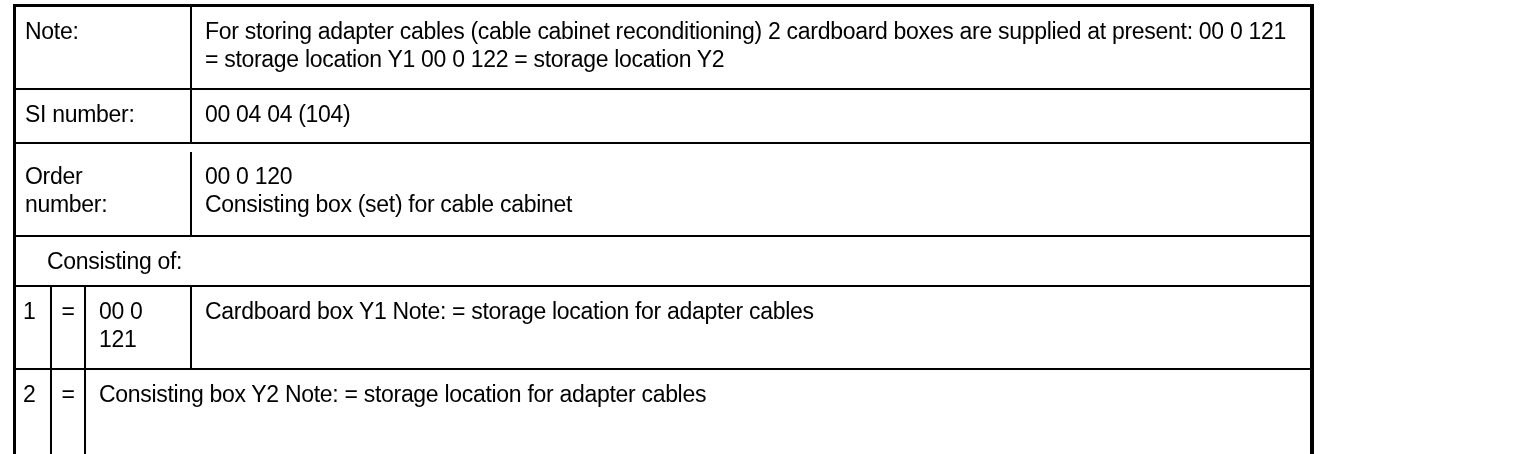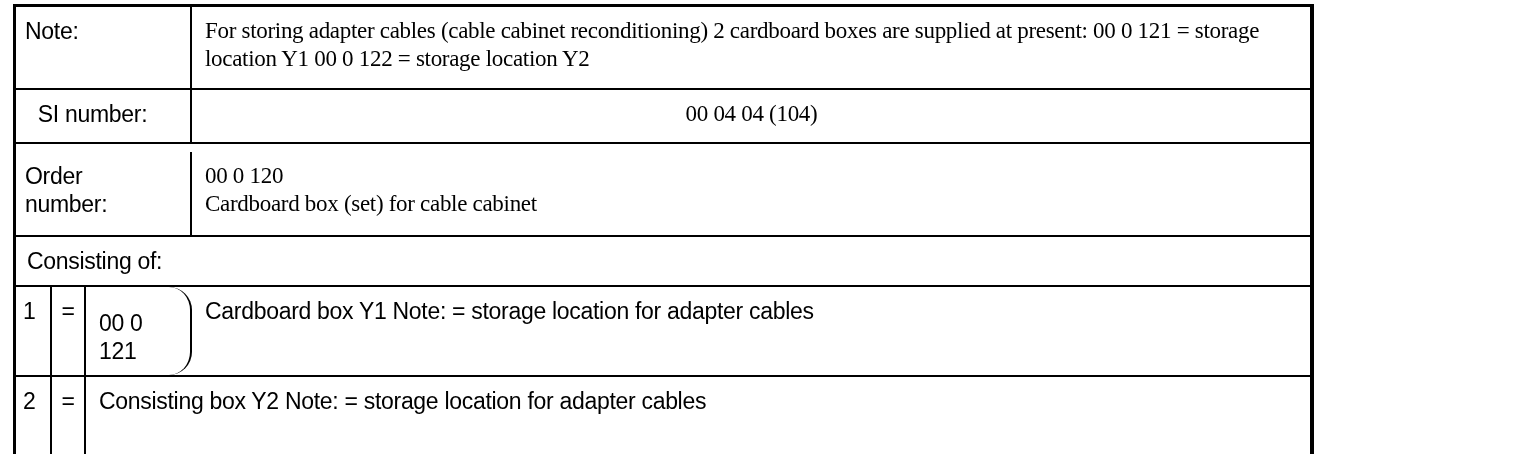--- a/index.html
+++ b/index.html
@@ -38,21 +38,21 @@
   }
 
   
   .label-cell {
     flex: none;
     width: 176px;
     border-right: 2px solid #000000;
     padding: 10px 30px 10px 9px;
   }
   .value-cell { flex: 1; }
-  .value-cell .constrain { max-width: 1145px; font-family: Liberation Serif, serif; }
+  .value-cell .constrain { max-width: 1145px; }
 
   
   .section-cell { flex: 1; padding-left: 11px; }
 
   
   .idx-cell {
     flex: none;
     width: 36px;
     border-right: 2px solid #000000;
     padding: 10px 0 10px 7px;
@@ -61,30 +61,29 @@
     flex: none;
     width: 34px;
     border-right: 2px solid #000000;
     text-align: center;
     padding: 10px 0;
   }
   .part-cell {
     flex: none;
     width: 106px;
     border-right: 2px solid #000000;
-    padding: 22px 12px 10px 13px;
-    border-radius: 23px;
+    padding: 10px 12px 10px 13px;
   }
   .desc-cell { flex: 1; }
 
   
   .r-note    { min-height: 83px; }
-  .r-si      { min-height: 54px; text-align: center; }
+  .r-si      { min-height: 54px; }
   .r-order   { min-height: 85px; margin-top: 8px; }
-  .r-section { min-height: 50px; }
+  .r-section { min-height: 50px; padding-left: 20px; }
   .r-item-1  { min-height: 83px; }
   .r-item-2  { min-height: 85px; }
 </style>
 </head>
 <body>
 
 <div class="doc-table">
 
   <div class="row r-note">
     <div class="cell label-cell">Note:</div>
@@ -97,21 +96,21 @@
     <div class="cell label-cell">SI number:</div>
     <div class="cell value-cell">
       <div class="constrain">00 04 04 (104)</div>
     </div>
   </div>
 
   <div class="row r-order">
     <div class="cell label-cell">Order number:</div>
     <div class="cell value-cell">
       <div class="constrain">00 0 120</div>
-      <div class="constrain">Cardboard box (set) for cable cabinet</div>
+      <div class="constrain">Consisting box (set) for cable cabinet</div>
     </div>
   </div>
 
   <div class="row r-section">
     <div class="cell section-cell">Consisting of:</div>
   </div>
 
   <div class="row r-item-1">
     <div class="cell idx-cell">1</div>
     <div class="cell eq-cell">=</div>

